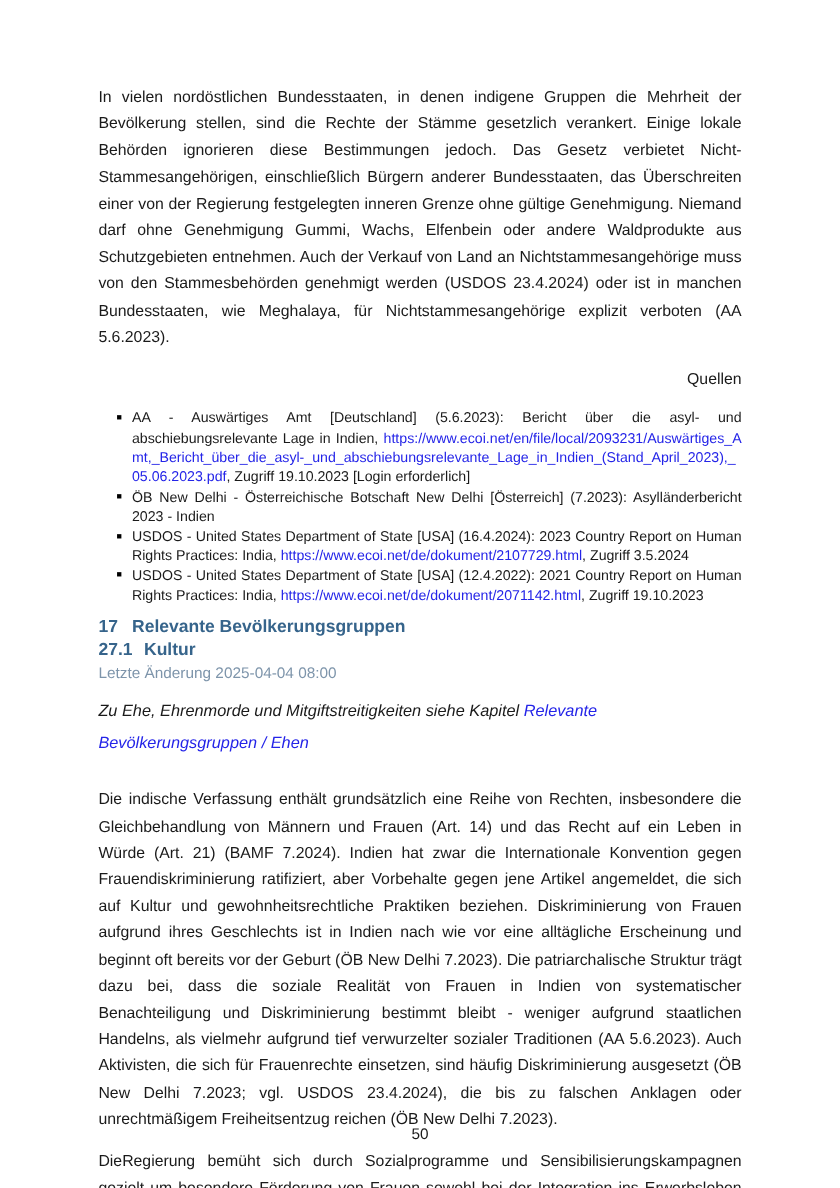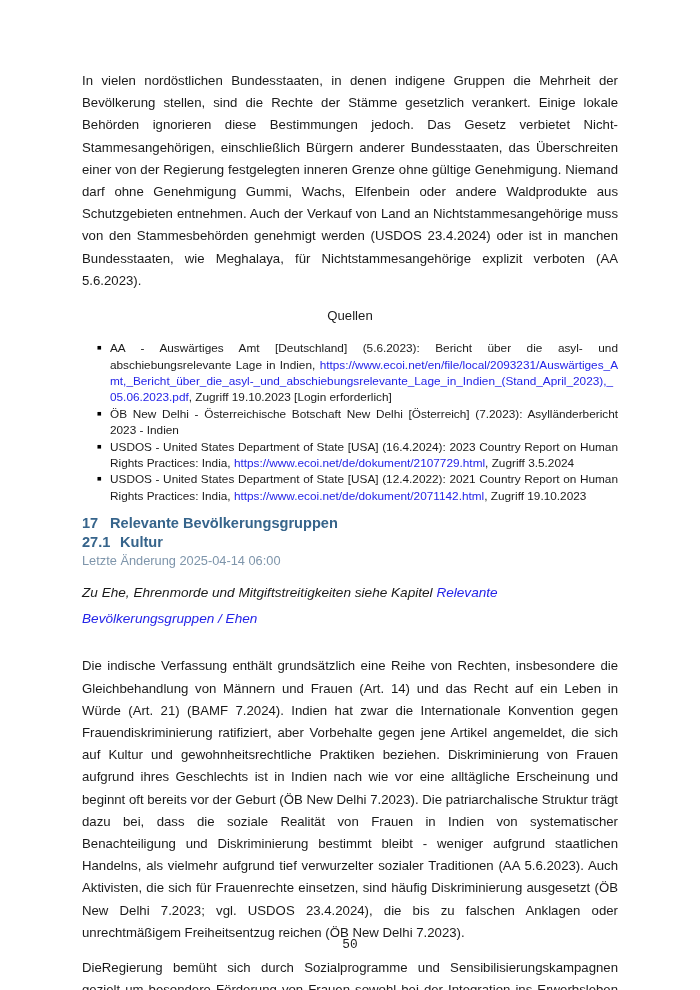--- a/index.html
+++ b/index.html
@@ -13,21 +13,21 @@
   body{
     width:700px;height:990px;position:relative;overflow:hidden;
     font-family:"Liberation Sans",sans-serif;color:var(--text);
   }
   .page{padding:70px 82px 0 82px;}
   p{margin:0;}
   .body-para{
     font-size:13.2px;line-height:22.2px;text-align:justify;
     hyphens:manual;-webkit-hyphens:manual;margin:0 0 13px 0;
   }
-  .quellen{font-size:13.2px;line-height:22.2px;text-align:center;margin:0 0 13px 0;}
+  .quellen{font-size:13.2px;line-height:22.2px;text-align:right;margin:0 0 13px 0;}
   ul.sources{
     list-style:none;margin:0 0 10px 0;padding:0 0 0 15px;
     font-size:11.8px;line-height:16.4px;text-align:justify;
   }
   ul.sources li{position:relative;padding-left:13px;}
   ul.sources .bullet{
     position:absolute;left:0;top:0;font-size:7.5px;line-height:16.4px;color:#000;
   }
   h2.sec,h3.sec{
     color:var(--heading);font-size:14.6px;line-height:19px;font-weight:bold;margin:0;
@@ -42,21 +42,21 @@
   .seg-plain{}
   .seg-link{color:var(--link);}
   .seg-url{color:var(--link);word-break:break-all;}
   .seg-ref{
     text-decoration-color:var(--ref_underline);
     text-decoration-thickness:1px;
     text-underline-offset:3px;
   }
   .footer{
     position:absolute;left:0;right:0;bottom:38px;
-    text-align:center;font-size:12.8px;color:var(--text);font-family:Liberation Mono, monospace;
+    text-align:center;font-size:12.8px;color:var(--text);
   }
 </style>
 </head>
 <body>
 
 <div class="page">
 
   <p class="body-para"><span class="seg-plain">In vielen nordöstlichen Bundesstaaten, in denen indigene Gruppen die Mehrheit der Bevölkerung stellen, sind die Rechte der Stämme gesetzlich verankert. Einige lokale Behörden ignorieren diese Bestimmungen jedoch. Das Gesetz verbietet Nicht-Stammesangehörigen, einschließlich Bürgern anderer Bundesstaaten, das Überschreiten einer von der Regierung festgelegten inne­ren Grenze ohne gültige Genehmigung. Niemand darf ohne Genehmigung Gummi, Wachs, El­fenbein oder andere Waldprodukte aus Schutzgebieten entnehmen. Auch der Verkauf von Land an Nichtstammesangehörige muss von den Stammesbehörden genehmigt werden (</span><span class="seg-ref">USDOS 23.4.2024</span><span class="seg-plain">) oder ist in manchen Bundesstaaten, wie Meghalaya, für Nichtstammesangehörige explizit verboten (</span><span class="seg-ref">AA 5.6.2023</span><span class="seg-plain">).</span></p>
 
   <p class="quellen">Quellen</p>
@@ -79,21 +79,21 @@
       <span><span class="seg-plain">USDOS - United States Department of State [USA] (12.4.2022): 2021 Country Report on Human Rights Practices: India, </span><span class="seg-url">https://www.ecoi.net/de/dokument/2071142.html</span><span class="seg-plain">, Zugriff 19.10.2023</span></span>
     </li>
   </ul>
 
   <h2 class="sec">
     <span class="h-num">17</span><span>Relevante Bevölkerungsgruppen</span>
   </h2>
   <h3 class="sec">
     <span class="h-num">27.1</span><span>Kultur</span>
   </h3>
-  <p class="last-change">Letzte Änderung 2025-04-14 06:00</p>
+  <p class="last-change">Letzte Änderung 2025-04-04 08:00</p>
 
   <p class="note"><span class="seg-plain">Zu Ehe, Ehrenmorde und Mitgiftstreitigkeiten siehe Kapitel </span><span class="seg-link">Relevante Bevölkerungsgruppen / Ehen</span></p>
 
   <p class="body-para"><span class="seg-plain">Die indische Verfassung enthält grundsätzlich eine Reihe von Rechten, insbesondere die Gleich­behandlung von Männern und Frauen (Art. 14) und das Recht auf ein Leben in Würde (Art. 21) (</span><span class="seg-ref">BAMF 7.2024</span><span class="seg-plain">). Indien hat zwar die Internationale Konvention gegen Frauendiskriminierung ratifiziert, aber Vorbehalte gegen jene Artikel angemeldet, die sich auf Kultur und gewohnheits­rechtliche Praktiken beziehen. Diskriminierung von Frauen aufgrund ihres Geschlechts ist in Indien nach wie vor eine alltägliche Erscheinung und beginnt oft bereits vor der Geburt (</span><span class="seg-ref">ÖB New Delhi 7.2023</span><span class="seg-plain">). Die patriarchalische Struktur trägt dazu bei, dass die soziale Realität von Frauen in Indien von systematischer Benachteiligung und Diskriminierung bestimmt bleibt - weniger aufgrund staatlichen Handelns, als vielmehr aufgrund tief verwurzelter sozialer Traditionen (</span><span class="seg-ref">AA 5.6.2023</span><span class="seg-plain">). Auch Aktivisten, die sich für Frauenrechte einsetzen, sind häufig Diskriminierung ausgesetzt (</span><span class="seg-ref">ÖB New Delhi 7.2023</span><span class="seg-plain">; vgl. </span><span class="seg-ref">USDOS 23.4.2024</span><span class="seg-plain">), die bis zu falschen Anklagen oder unrechtmäßigem Freiheitsentzug reichen (</span><span class="seg-ref">ÖB New Delhi 7.2023</span><span class="seg-plain">).</span></p>
 
   <p class="body-para"><span class="seg-plain">DieRegierung bemüht sich durch Sozialprogramme und Sensibilisierungskampagnen gezielt um besondere Förderung von Frauen sowohl bei der Integration ins Erwerbsleben als auch in Bezug auf ihre sozialen Rechte (</span><span class="seg-ref">AA 5.6.2023</span><span class="seg-plain">). Die Regierung kämpft seit 2003 mit einem be­sonderen Programm zur Förderung der Mädchen-Schulausbildung gegen den Analphabetismus</span></p>
 
 </div>
 
 <div class="footer">50</div>

